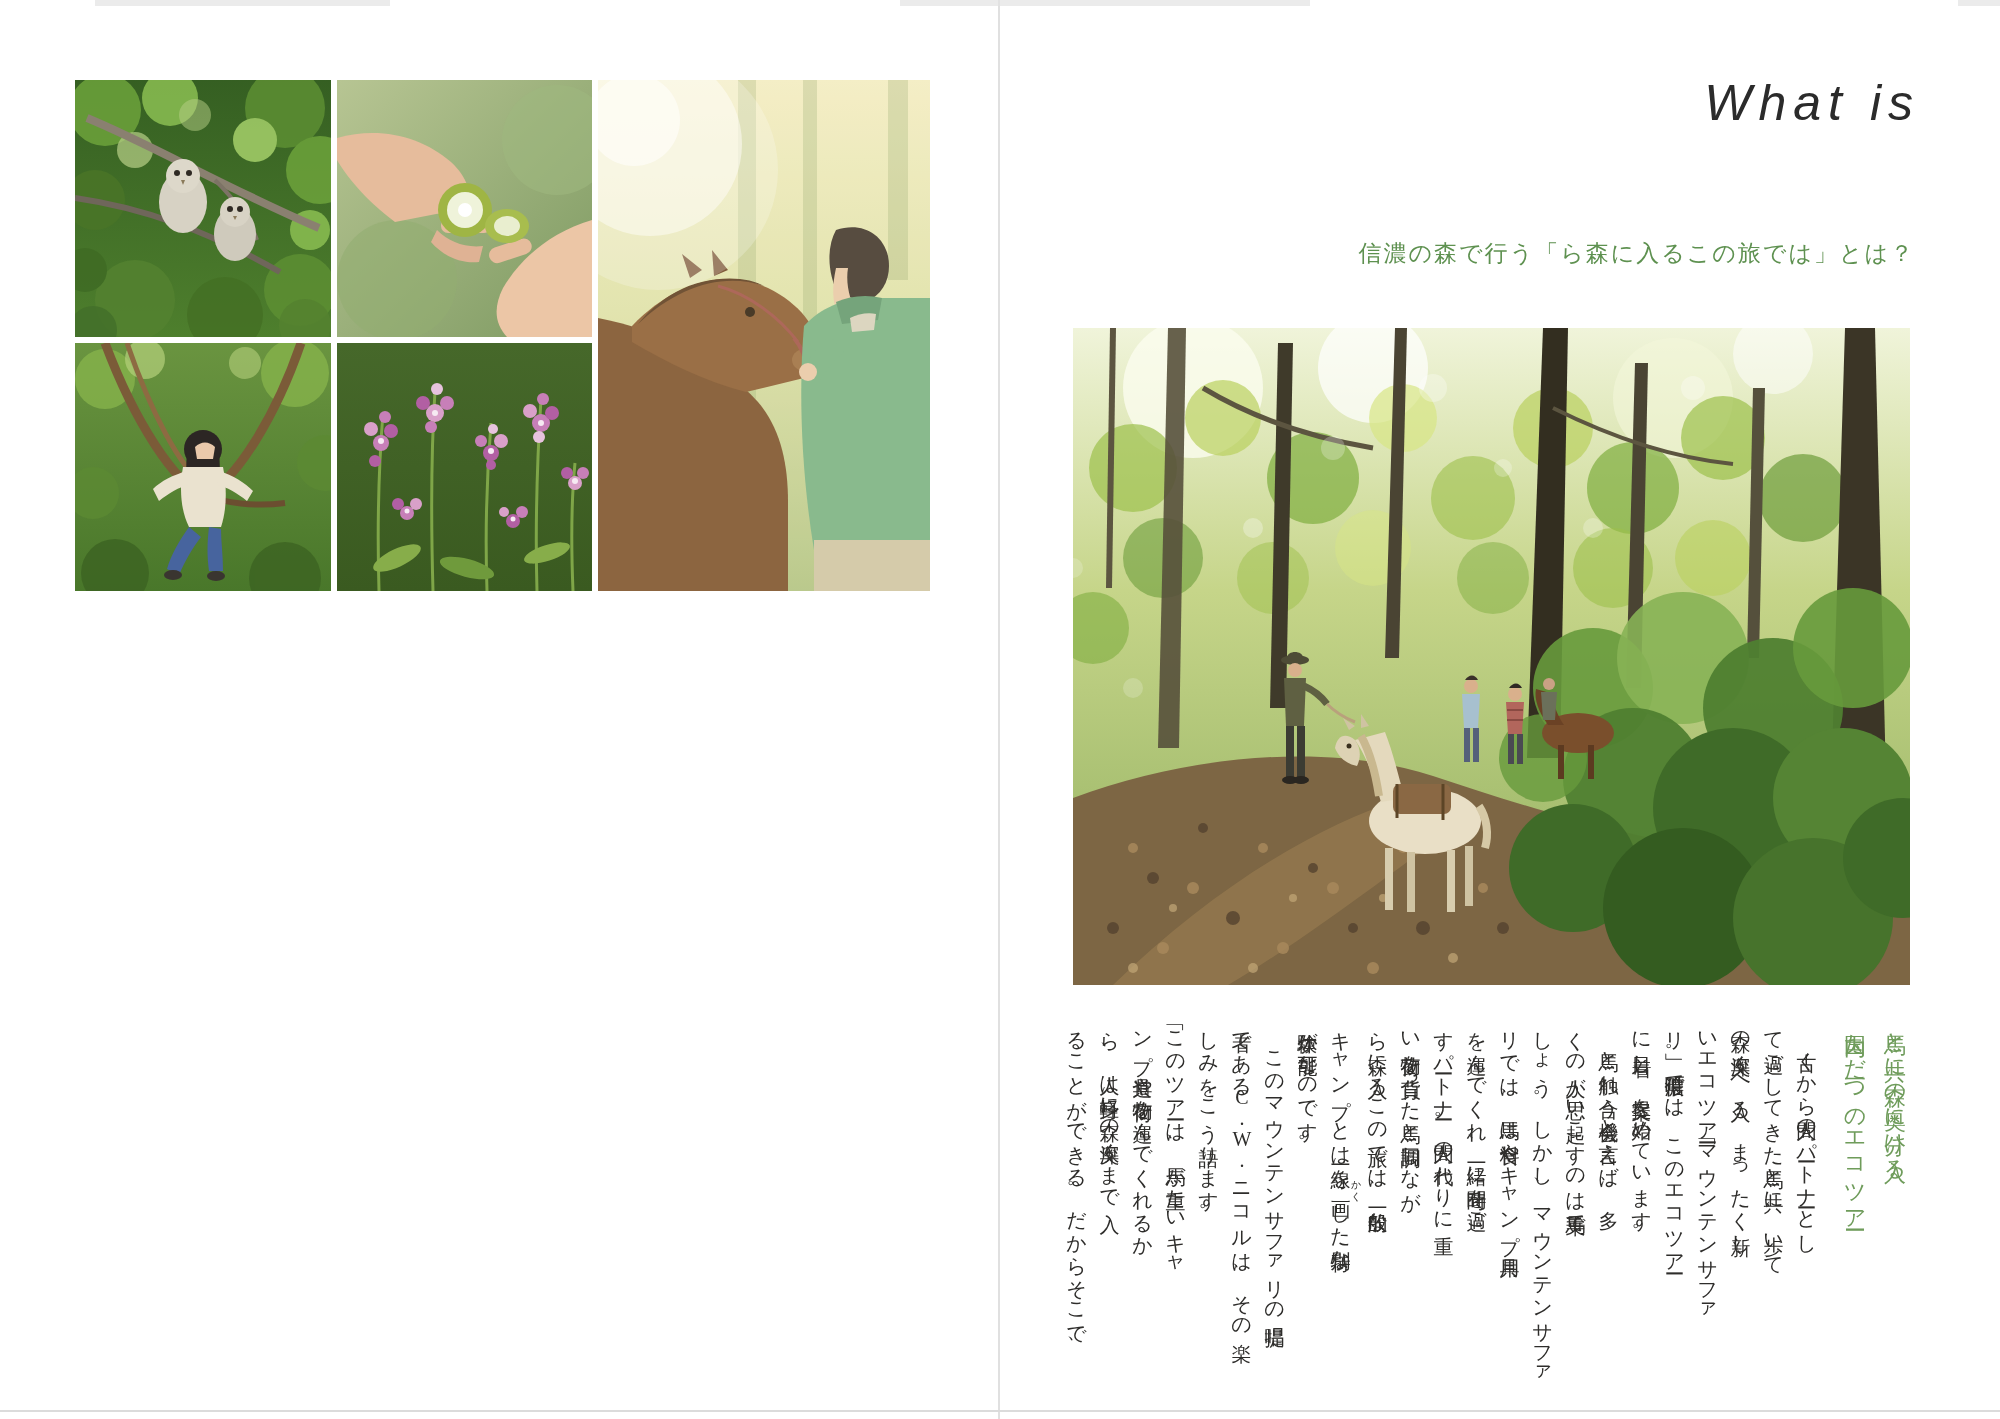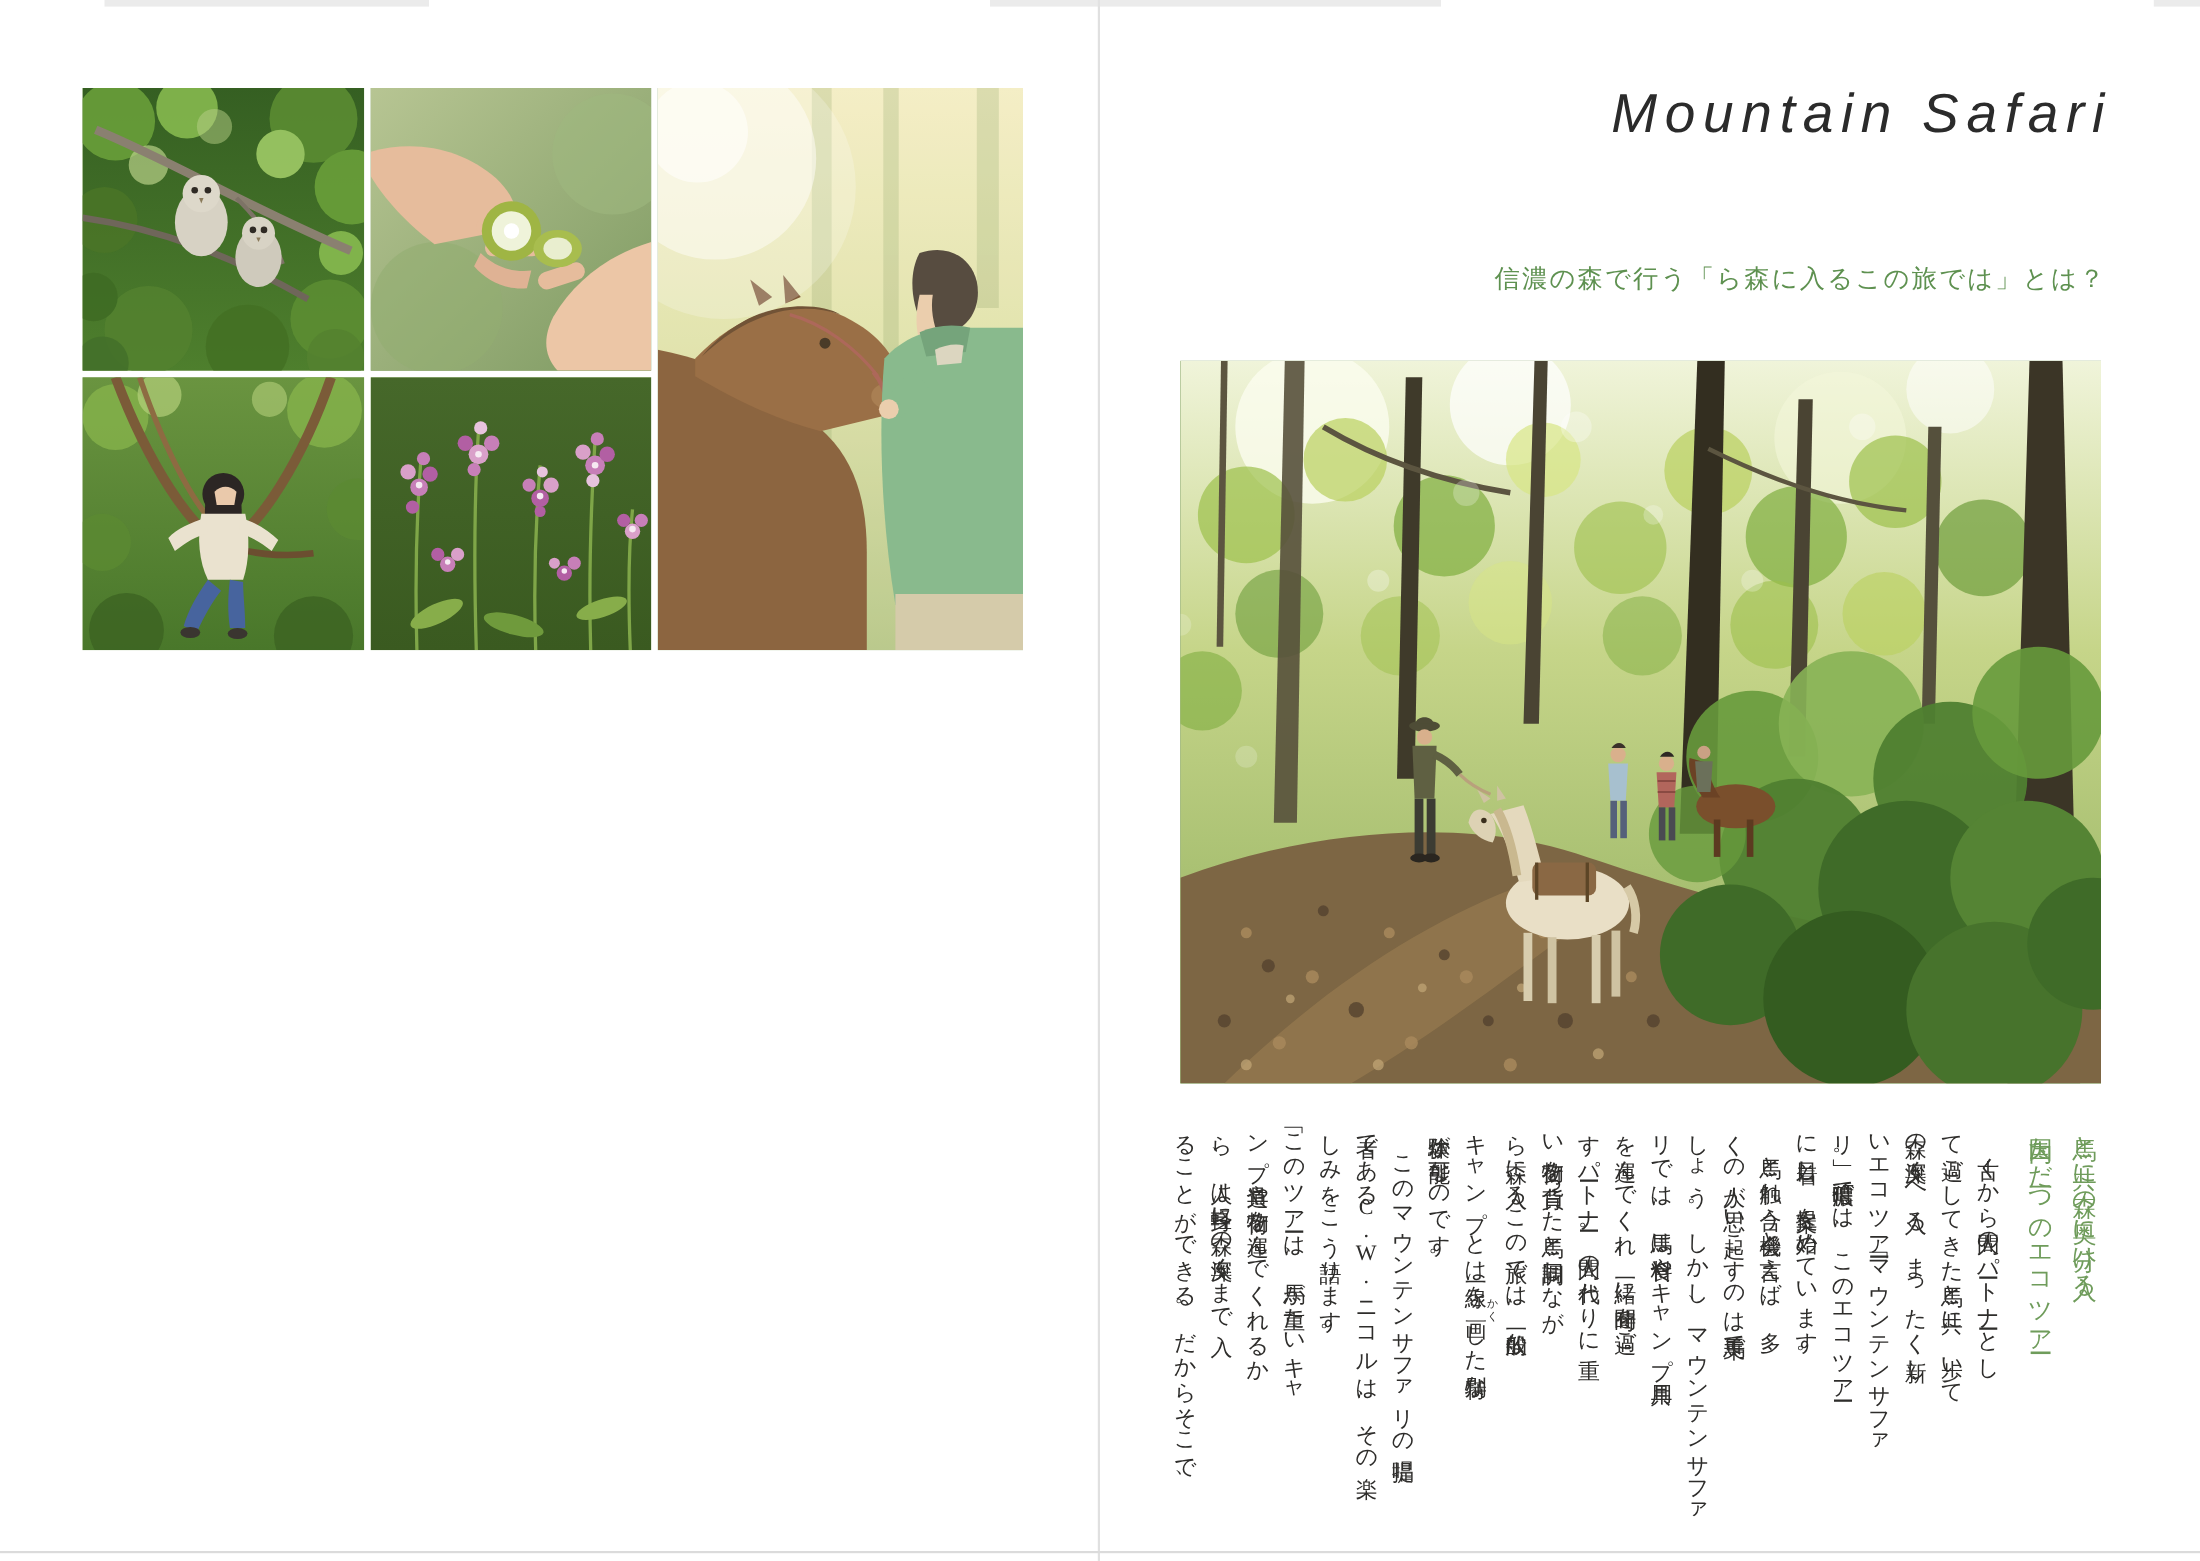--- a/index.html
+++ b/index.html
@@ -293,21 +293,21 @@
         </g>
       </g>
     </svg>
   </div>
 
 </div>
 
 <div class="abs" style="left:998px;top:0;width:1002px;height:1419px;"></div>
 
 <div class="abs title">
-  <div>Mountain Safari</div>
+  <div>What is</div>
 </div>
 <div class="abs subtitle">信濃の森で行う「ら森に入るこの旅では」とは？</div>
 
 <div class="photo ph-forest">
   <svg viewBox="0 0 837 657">
     <defs>
       <linearGradient id="gF" x1="0" y1="0" x2="0" y2="1">
         <stop offset="0" stop-color="#f0f4da"></stop>
           <stop offset=".4" stop-color="#c6d589"></stop>
           <stop offset="1" stop-color="#8fae5e"></stop>

